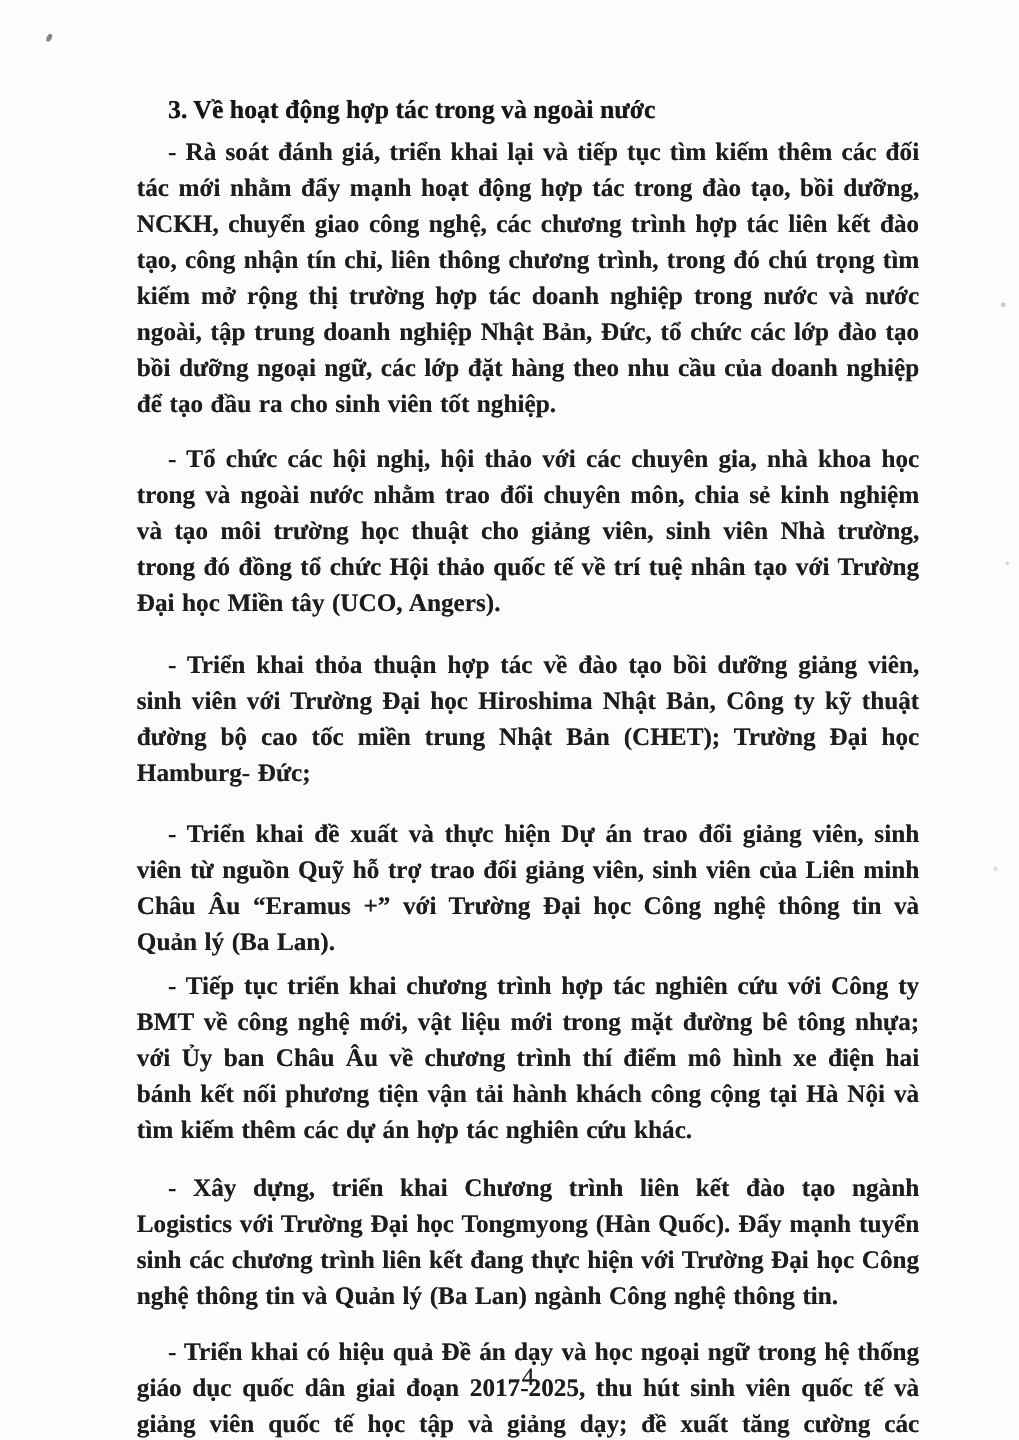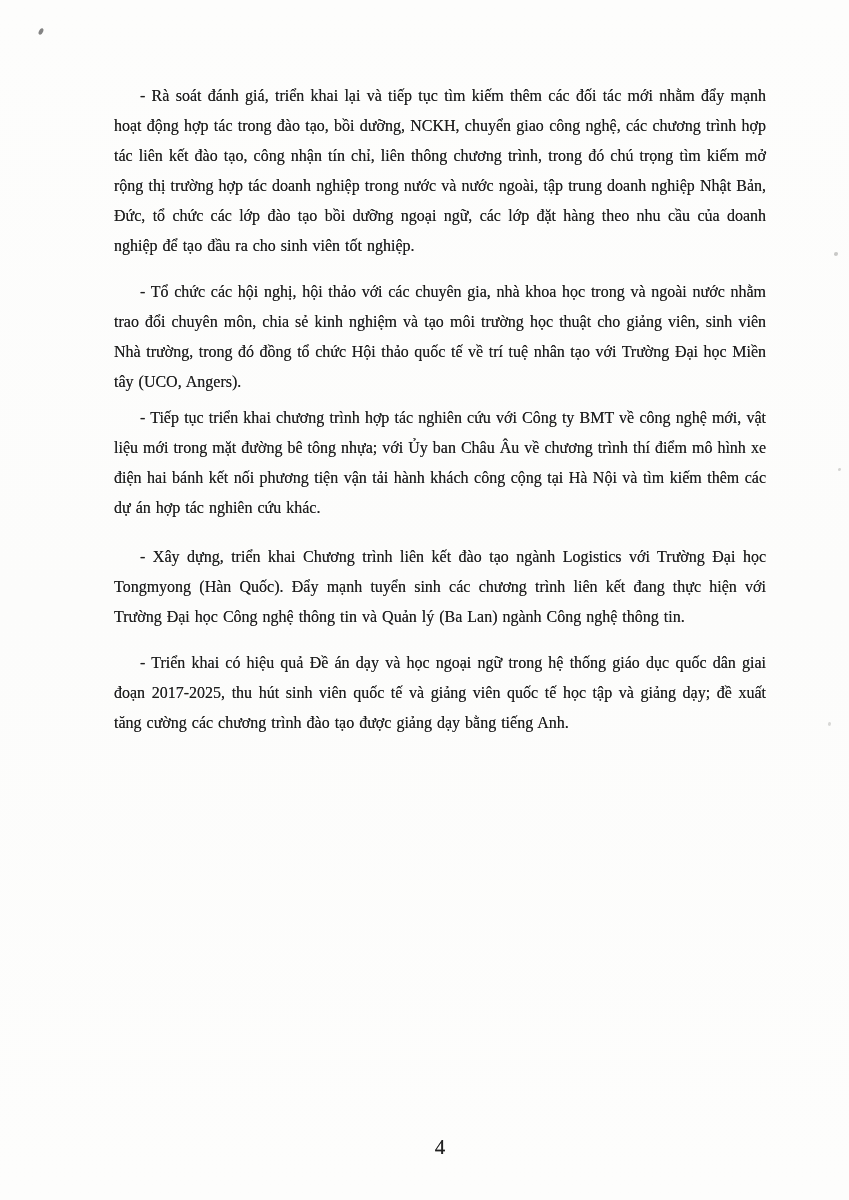--- a/index.html
+++ b/index.html
@@ -29,25 +29,26 @@
     font-size: 21.5px;
     line-height: 30px;
     font-weight: bold;
     color: #161616;
     text-shadow: 0 0 0.6px rgba(20,20,20,0.85);
   }
   p.para {
     margin: 0;
     text-align: justify;
     text-indent: 26px;
-    font-size: 16px;
+    font-size: 21px;
     line-height: 30px;
     color: #1d1d1d;
     text-shadow: 0 0 0.5px rgba(25,25,25,0.7);
     word-spacing: 1px;
+    font-weight: bold;
   }
   p.para.mt-first { margin-top: 5px; }
   p.para.mt-none  { margin-top: 16px; }
   p.para.mt-lg    { margin-top: 22px; }
   p.para.mt-lg2   { margin-top: 21px; }
   p.para.mt-md    { margin-top: 19px; }
   p.para.mt-sm    { margin-top: 6px; }
   .page-number {
     position: absolute;
     left: 114px;
@@ -91,26 +92,29 @@
 <body>
 
 <div class="page">
 
   <span class="speck speck-tl"></span>
   <span class="speck speck-r1"></span>
   <span class="speck speck-r2"></span>
   <span class="speck speck-r3"></span>
 
   <div class="content">
+    <h1 class="heading">3. Về hoạt động hợp tác trong và ngoài nước</h1>
 
     <p class="para mt-first">- Rà soát đánh giá, triển khai lại và tiếp tục tìm kiếm thêm các đối tác mới nhằm đẩy mạnh hoạt động hợp tác trong đào tạo, bồi dưỡng, NCKH, chuyển giao công nghệ, các chương trình hợp tác liên kết đào tạo, công nhận tín chỉ, liên thông chương trình, trong đó chú trọng tìm kiếm mở rộng thị trường hợp tác doanh nghiệp trong nước và nước ngoài, tập trung doanh nghiệp Nhật Bản, Đức, tổ chức các lớp đào tạo bồi dưỡng ngoại ngữ, các lớp đặt hàng theo nhu cầu của doanh nghiệp để tạo đầu ra cho sinh viên tốt nghiệp.</p>
 
     <p class="para mt-none">- Tổ chức các hội nghị, hội thảo với các chuyên gia, nhà khoa học trong và ngoài nước nhằm trao đổi chuyên môn, chia sẻ kinh nghiệm và tạo môi trường học thuật cho giảng viên, sinh viên Nhà trường, trong đó đồng tổ chức Hội thảo quốc tế về trí tuệ nhân tạo với Trường Đại học Miền tây (UCO, Angers).</p>
 
+    <p class="para mt-lg">- Triển khai thỏa thuận hợp tác về đào tạo bồi dưỡng giảng viên, sinh viên với Trường Đại học Hiroshima Nhật Bản, Công ty kỹ thuật đường bộ cao tốc miền trung Nhật Bản (CHET); Trường Đại học Hamburg- Đức;</p>
 
+    <p class="para mt-lg2">- Triển khai đề xuất và thực hiện Dự án trao đổi giảng viên, sinh viên từ nguồn Quỹ hỗ trợ trao đổi giảng viên, sinh viên của Liên minh Châu Âu “Eramus +” với Trường Đại học Công nghệ thông tin và Quản lý (Ba Lan).</p>
 
     <p class="para mt-sm">- Tiếp tục triển khai chương trình hợp tác nghiên cứu với Công ty BMT về công nghệ mới, vật liệu mới trong mặt đường bê tông nhựa; với Ủy ban Châu Âu về chương trình thí điểm mô hình xe điện hai bánh kết nối phương tiện vận tải hành khách công cộng tại Hà Nội và tìm kiếm thêm các dự án hợp tác nghiên cứu khác.</p>
 
     <p class="para mt-md">- Xây dựng, triển khai Chương trình liên kết đào tạo ngành Logistics với Trường Đại học Tongmyong (Hàn Quốc). Đẩy mạnh tuyển sinh các chương trình liên kết đang thực hiện với Trường Đại học Công nghệ thông tin và Quản lý (Ba Lan) ngành Công nghệ thông tin.</p>
 
     <p class="para mt-none">- Triển khai có hiệu quả Đề án dạy và học ngoại ngữ trong hệ thống giáo dục quốc dân giai đoạn 2017-2025, thu hút sinh viên quốc tế và giảng viên quốc tế học tập và giảng dạy; đề xuất tăng cường các chương trình đào tạo được giảng dạy bằng tiếng Anh.</p>
   </div>
 
   <div class="page-number">4</div>
 

